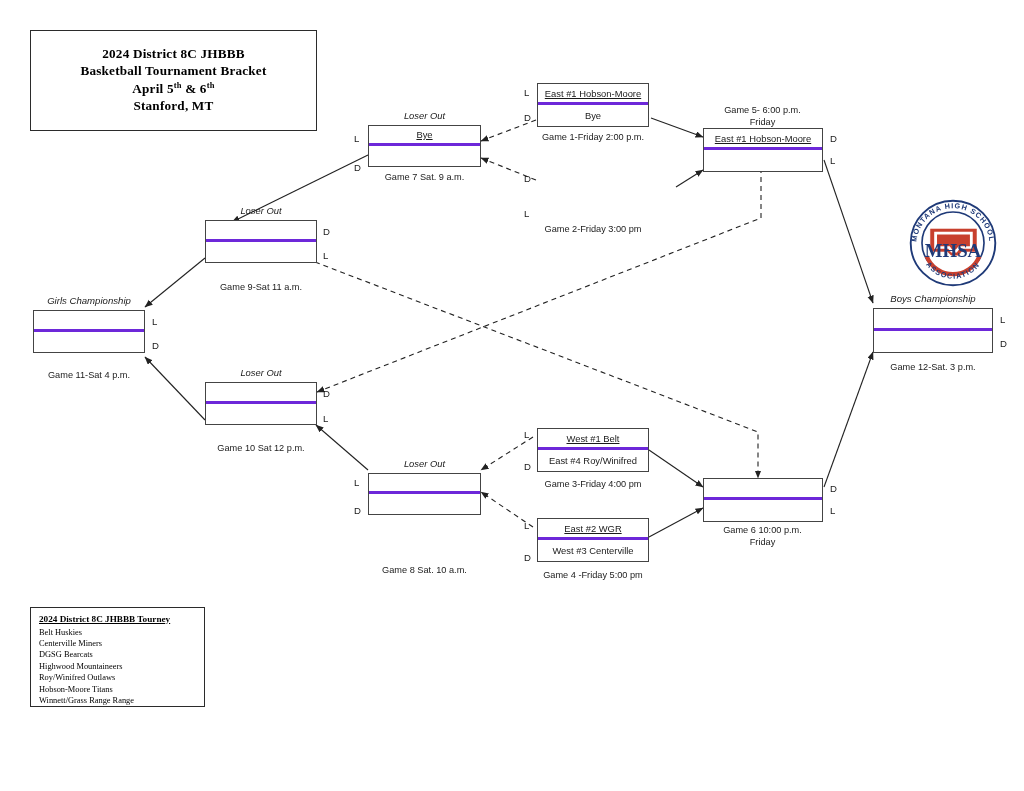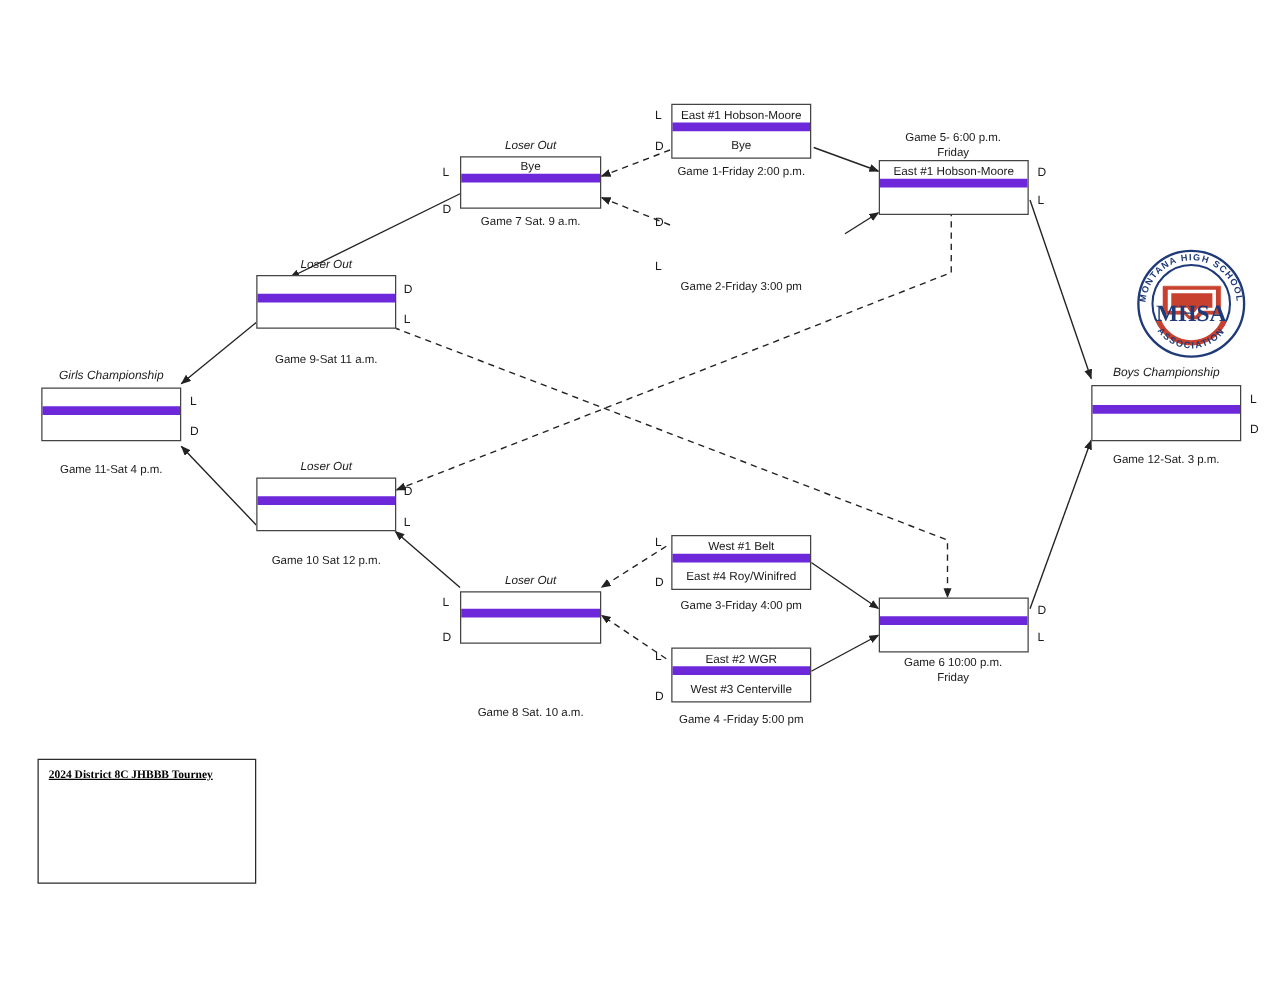--- a/index.html
+++ b/index.html
@@ -74,21 +74,21 @@
     display: flex; flex-direction: column;
   }
   .game .slot {
     flex: 1 1 50%;
     display: flex; align-items: center; justify-content: center;
     font-size: 9.4px;
     color: #1a1a1a;
     white-space: nowrap;
     overflow: hidden;
   }
-  .game .slot.top { border-bottom: 7px solid #6d28d9; }
+  .game .slot.top { border-bottom: 3px solid #6d28d9; text-decoration: underline; }
 
   
   .caption {
     font-size: 9.2px;
     color: #1a1a1a;
     text-align: center;
     white-space: nowrap;
     z-index: 3;
   }
   .caption.two { line-height: 1.25; }
@@ -164,23 +164,38 @@
       <path d="M533,437 L481,470" marker-end="url(#arrowDash)"></path>
 
       <path d="M533,527 L481,492" marker-end="url(#arrowDash)"></path>
 
       <path d="M761,168 L761,218 L317,392" marker-end="url(#arrowDash)"></path>
 
       <path d="M315,262 L758,432 L758,478" marker-end="url(#arrowDash)"></path>
     </g>
   </svg>
 
+  <div class="abs title-box">
+    <div class="tl">2024 District 8C JHBBB</div>
+    <div class="tl">Basketball Tournament Bracket</div>
+    <div class="tl"><span>April 5</span><sup>th</sup><span> &amp; 6</span><sup>th</sup></div>
+    <div class="tl">Stanford, MT</div>
+  </div>
 
   <div class="abs teams-box">
     <div class="teams-title">2024 District 8C JHBBB Tourney</div>
+    <ul>
+      <li>Belt Huskies</li>
+      <li>Centerville Miners</li>
+      <li>DGSG Bearcats</li>
+      <li>Highwood Mountaineers</li>
+      <li>Roy/Winifred Outlaws</li>
+      <li>Hobson-Moore Titans</li>
+      <li>Winnett/Grass Range Range</li>
+    </ul>
   </div>
 
   <div class="abs game" style="left:537px; top:83px; width:112px; height:44px;">
     <div class="slot top">East #1 Hobson-Moore</div>
     <div class="slot">Bye</div>
   </div>
   <div class="abs ld" style="left:524px; top:88px;">L</div>
   <div class="abs ld" style="left:524px; top:113px;">D</div>
   <div class="abs caption" style="left:513px; top:132px; width:160px;">Game 1-Friday 2:00 p.m.</div>
 

